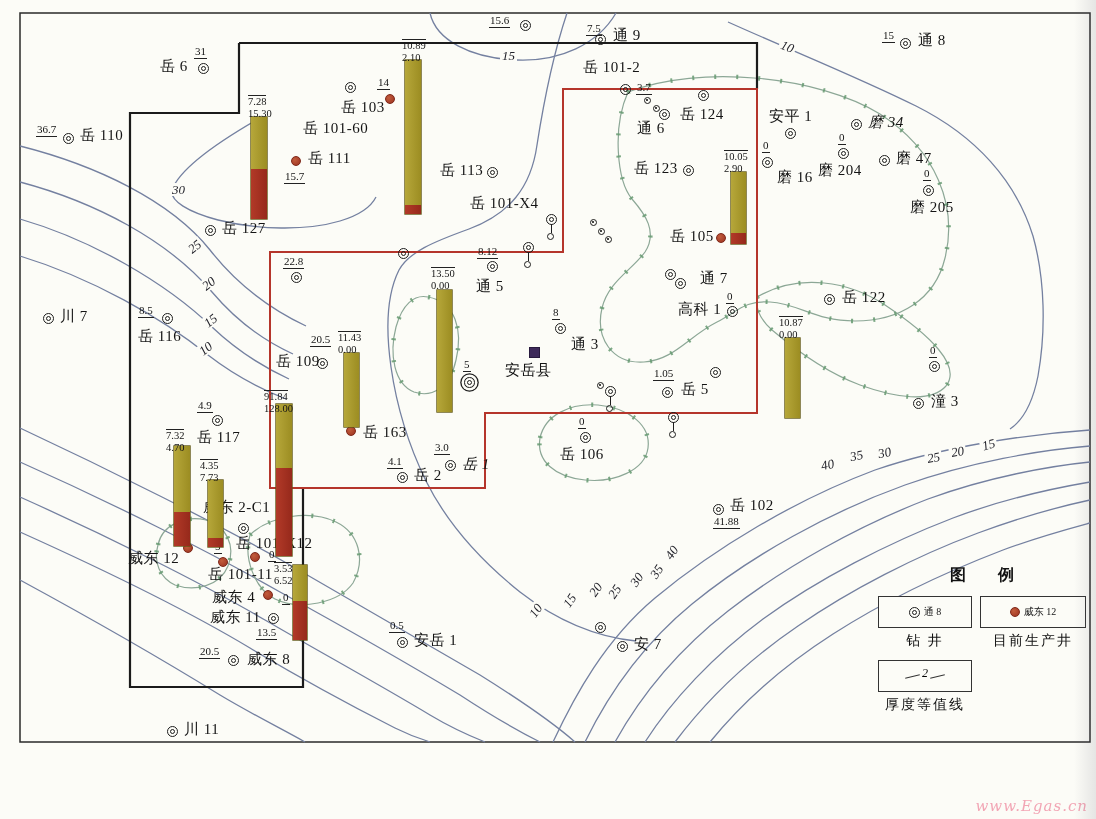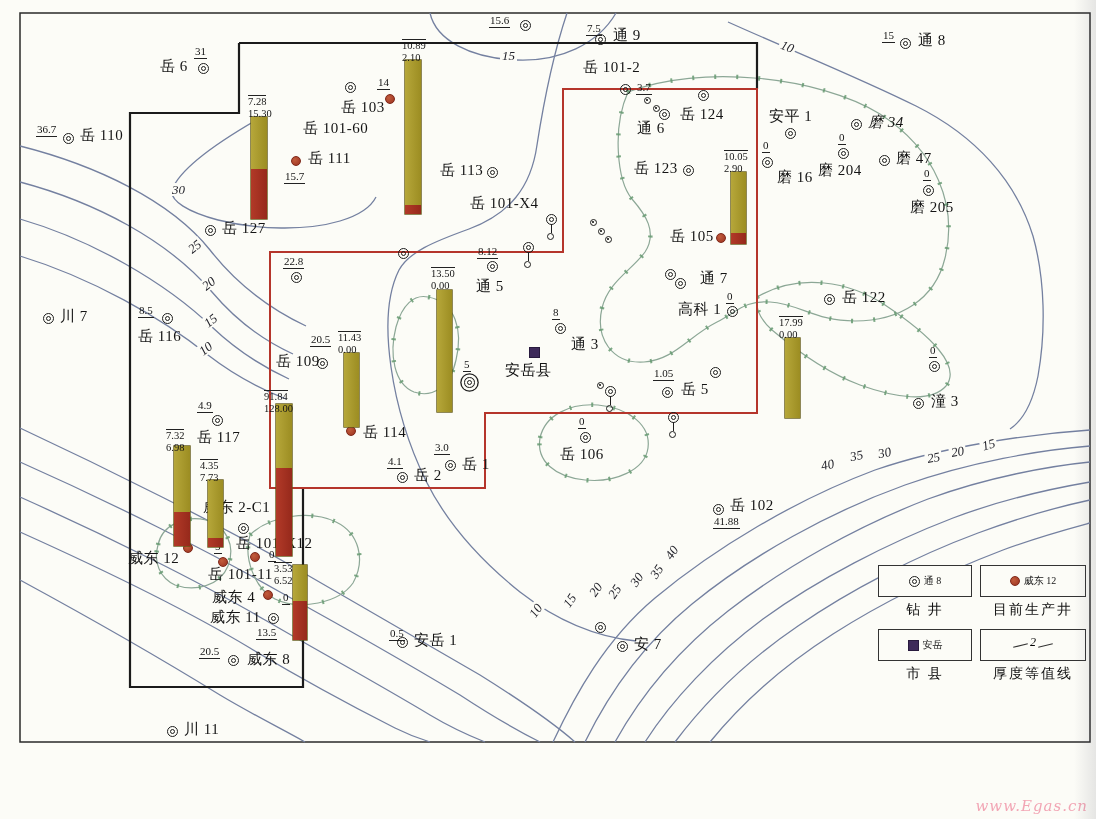--- a/index.html
+++ b/index.html
@@ -221,21 +221,21 @@
       <div class="lbl" style="left: 931px; top: 394px;">潼 3</div>
       <div class="sym sym-w" style="left: 928.5px; top: 360.5px;"></div>
       <div class="val" style="left: 929px; top: 345px;">0</div>
       <div class="sym sym-w" style="left: 579.5px; top: 431.5px;"></div>
       <div class="lbl" style="left: 560px; top: 447px;">岳 106</div>
       <div class="val" style="left: 578px; top: 416px;">0</div>
       <div class="sym sym-w" style="left: 396.5px; top: 471.5px;"></div>
       <div class="lbl" style="left: 414px; top: 468px;">岳 2</div>
       <div class="val" style="left: 387px; top: 456px;">4.1</div>
       <div class="sym sym-w" style="left: 444.5px; top: 459.5px;"></div>
-      <div class="lbl" style="left: 462px; top: 457px;">岳 1</div>
+      <div class="lbl" style="left: 462px; top: 457px; font-style: italic;">岳 1</div>
       <div class="val" style="left: 434px; top: 442px;">3.0</div>
       <div class="sym sym-w" style="left: 712.5px; top: 503.5px;"></div>
       <div class="lbl" style="left: 730px; top: 498px;">岳 102</div>
       <div class="val" style="left: 713px; top: 516px;">41.88</div>
       <div class="sym sym-w" style="left: 211.5px; top: 414.5px;"></div>
       <div class="lbl" style="left: 197px; top: 430px;">岳 117</div>
       <div class="val" style="left: 197px; top: 400px;">4.9</div>
       <div class="sym sym-w" style="left: 237.5px; top: 522.5px;"></div>
       <div class="lbl" style="left: 203px; top: 500px;">威东 2-C1</div>
       <div class="val" style="left: 214px; top: 541px;">5</div>
@@ -252,27 +252,27 @@
       <div class="sym sym-w" style="left: 267.5px; top: 612.5px;"></div>
       <div class="lbl" style="left: 210px; top: 610px;">威东 11</div>
       <div class="val" style="left: 256px; top: 627px;">13.5</div>
       <div class="sym sym-w" style="left: 227.5px; top: 654.5px;"></div>
       <div class="lbl" style="left: 247px; top: 652px;">威东 8</div>
       <div class="val" style="left: 199px; top: 646px;">20.5</div>
       <div class="sym sym-w" style="left: 166.5px; top: 725.5px;"></div>
       <div class="lbl" style="left: 184px; top: 722px;">川 11</div>
       <div class="sym sym-w" style="left: 396.5px; top: 636.5px;"></div>
       <div class="lbl" style="left: 414px; top: 633px;">安岳 1</div>
-      <div class="val" style="left: 389px; top: 620px; margin-top: 8px;">0.5</div>
+      <div class="val" style="left: 389px; top: 620px;">0.5</div>
       <div class="sym sym-w" style="left: 616.5px; top: 640.5px;"></div>
       <div class="lbl" style="left: 634px; top: 637px;">安 7</div>
       <div class="sym sym-w" style="left: 594.5px; top: 621.5px;"></div>
       <div class="sym sym-w" style="left: 397.5px; top: 247.5px;"></div>
       <div class="sym sym-p" style="left: 346px; top: 426px;"></div>
-      <div class="lbl" style="left: 363px; top: 425px;">岳 114</div>
+      <div class="lbl" style="left: 363px; top: 425px;">岳 163</div>
       <div class="pbar" style="left: 251px; top: 117px; width: 16px;">
         <div class="p-olive" style="height: 52px;"></div>
         <div class="p-red" style="height: 50px;"></div>
       </div>
       <div class="bar-lab" style="left: 248px; top: 95px;"><span class="v1">7.28</span><br><span class="v2">15.30</span></div>
       <div class="pbar" style="left: 405px; top: 60px; width: 16px;">
         <div class="p-olive" style="height: 145px;"></div>
         <div class="p-red" style="height: 9px;"></div>
       </div>
       <div class="bar-lab" style="left: 402px; top: 39px;"><span class="v1">10.89</span><br><span class="v2">2.10</span></div>
@@ -291,35 +291,35 @@
       <div class="bar-lab" style="left: 338px; top: 331px;"><span class="v1">11.43</span><br><span class="v2">0.00</span></div>
       <div class="pbar" style="left: 276px; top: 404px; width: 16px;">
         <div class="p-olive" style="height: 64px;"></div>
         <div class="p-red" style="height: 88px;"></div>
       </div>
       <div class="bar-lab" style="left: 264px; top: 390px;"><span class="v1">91.84</span><br><span class="v2">128.00</span></div>
       <div class="pbar" style="left: 174px; top: 446px; width: 16px;">
         <div class="p-olive" style="height: 66px;"></div>
         <div class="p-red" style="height: 34px;"></div>
       </div>
-      <div class="bar-lab" style="left: 166px; top: 429px;"><span class="v1">7.32</span><br><span class="v2">6.98</span></div>
+      <div class="bar-lab" style="left: 166px; top: 429px;"><span class="v1">7.32</span><br><span class="v2">4.70</span></div>
       <div class="pbar" style="left: 208px; top: 480px; width: 15px;">
         <div class="p-olive" style="height: 58px;"></div>
         <div class="p-red" style="height: 9px;"></div>
       </div>
       <div class="bar-lab" style="left: 200px; top: 459px;"><span class="v1">4.35</span><br><span class="v2">7.73</span></div>
       <div class="pbar" style="left: 293px; top: 565px; width: 14px;">
         <div class="p-olive" style="height: 36px;"></div>
         <div class="p-red" style="height: 39px;"></div>
       </div>
       <div class="bar-lab" style="left: 274px; top: 562px;"><span class="v1">3.53</span><br><span class="v2">6.52</span></div>
       <div class="pbar" style="left: 785px; top: 338px; width: 15px;">
         <div class="p-olive" style="height: 80px;"></div>
       </div>
-      <div class="bar-lab" style="left: 779px; top: 316px;"><span class="v1">17.99</span><br><span class="v2">0.00</span></div>
+      <div class="bar-lab" style="left: 779px; top: 316px;"><span class="v1">10.87</span><br><span class="v2">0.00</span></div>
       <div class="clab" style="left: 170px; top: 183px; transform: rotate(0deg);">30</div>
       <div class="clab" style="left: 186px; top: 240px; transform: rotate(-38deg);">25</div>
       <div class="clab" style="left: 200px; top: 277px; transform: rotate(-38deg);">20</div>
       <div class="clab" style="left: 202px; top: 314px; transform: rotate(-38deg);">15</div>
       <div class="clab" style="left: 197px; top: 342px; transform: rotate(-38deg);">10</div>
       <div class="clab" style="left: 500px; top: 49px; transform: rotate(0deg);">15</div>
       <div class="clab" style="left: 779px; top: 40px; transform: rotate(22deg);">10</div>
       <div class="clab" style="left: 527px; top: 604px; transform: rotate(-55deg);">10</div>
       <div class="clab" style="left: 561px; top: 594px; transform: rotate(-55deg);">15</div>
       <div class="clab" style="left: 587px; top: 583px; transform: rotate(-55deg);">20</div>
@@ -329,41 +329,35 @@
       <div class="clab" style="left: 663px; top: 546px; transform: rotate(-55deg);">40</div>
       <div class="clab" style="left: 819px; top: 458px; transform: rotate(-12deg);">40</div>
       <div class="clab" style="left: 848px; top: 449px; transform: rotate(-12deg);">35</div>
       <div class="clab" style="left: 876px; top: 446px; transform: rotate(-12deg);">30</div>
       <div class="clab" style="left: 925px; top: 451px; transform: rotate(-10deg);">25</div>
       <div class="clab" style="left: 949px; top: 445px; transform: rotate(-10deg);">20</div>
       <div class="clab" style="left: 980px; top: 438px; transform: rotate(-15deg);">15</div>
     </div>
 
   <div class="legend">
+    <div class="legend-title">图  例</div>
     <div class="legend-grid">
       <div class="legend-item">
         <div class="legend-box">
           <span class="sym sym-w"></span>
           <span class="legend-ex">通 8</span>
         </div>
         <div class="legend-label">钻  井</div>
       </div>
       <div class="legend-item">
         <div class="legend-box">
           <span class="sym sym-p"></span>
           <span class="legend-ex">威东 12</span>
         </div>
         <div class="legend-label">目前生产井</div>
-      </div>
-      <div class="legend-item">
-        <div class="legend-box">
-          <span class="sym sym-c"></span>
-          <span class="legend-ex">安岳</span>
-        </div>
-        <div class="legend-label">市  县</div>
       </div>
       <div class="legend-item">
         <div class="legend-box">
           <span class="legend-contour">
             <i class="seg"></i>
             <span class="num">2</span>
             <i class="seg"></i>
           </span>
         </div>
         <div class="legend-label">厚度等值线</div>

